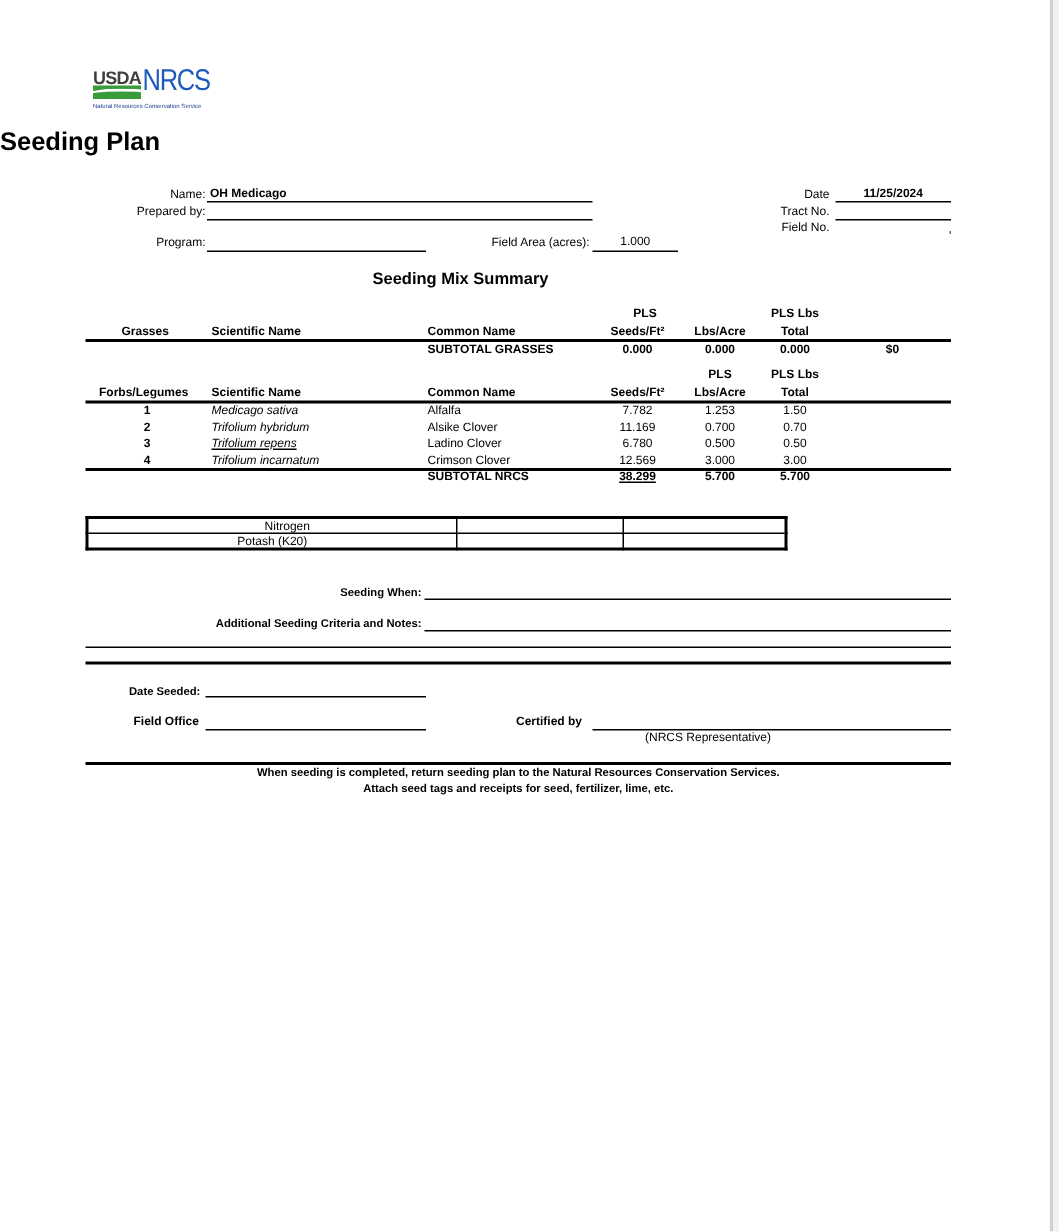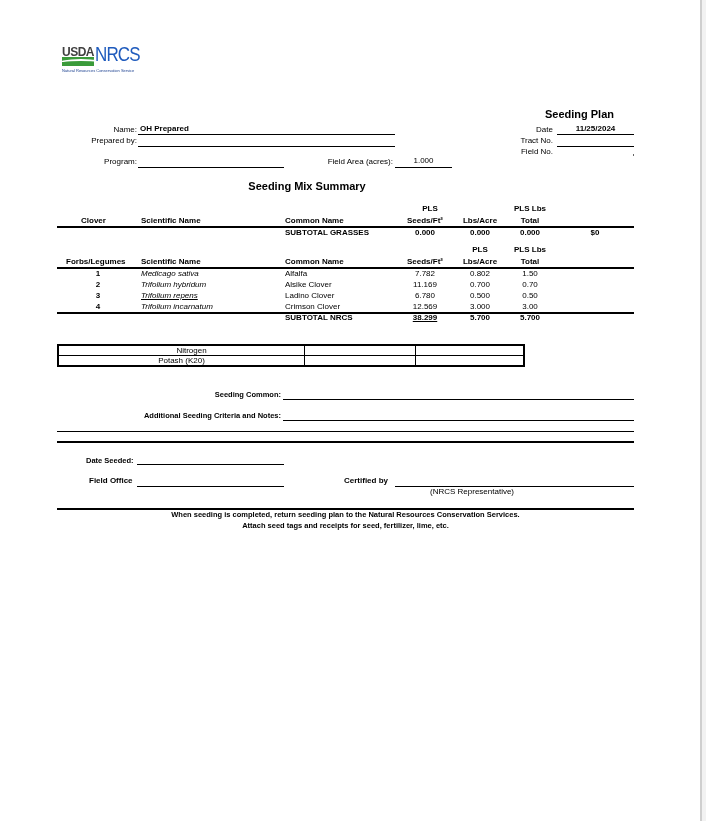--- a/index.html
+++ b/index.html
@@ -34,24 +34,24 @@
 <div class="page-edge"></div>
 <div class="page-edge2"></div>
 
 <div class="logo">
   <span class="usda-txt">USDA</span>
   <div class="usda-field"></div>
   <span class="nrcs-txt">NRCS</span>
   <span class="logo-sub">Natural Resources Conservation Service</span>
 </div>
 
-<div class="abs b" style="left:0;width:614px;top:108px;font-size:11px;text-align:right;">Seeding Plan</div>
+<div class="abs b" style="left:0;width:614px;top:85px;font-size:17px;text-align:left;">Seeding Plan</div>
 
 <div class="abs f8 r" style="left:60px;width:77px;top:125px;">Name:</div>
-<div class="abs f8 b" style="left:140px;top:124px;">OH Prepared</div>
+<div class="abs f8 b" style="left:140px;top:124px;">OH Medicago</div>
 <div class="line" style="left:138px;top:134px;width:257px;"></div>
 
 <div class="abs f8 r" style="left:60px;width:77px;top:136px;">Prepared by:</div>
 <div class="line" style="left:138px;top:146px;width:257px;"></div>
 
 <div class="abs f8 r" style="left:60px;width:77px;top:157px;">Program:</div>
 <div class="line" style="left:138px;top:167px;width:146px;"></div>
 
 <div class="abs f8 r" style="left:290px;width:103px;top:157px;">Field Area (acres):</div>
 <div class="abs f8 c" style="left:395px;width:57px;top:156px;">1.000</div>
@@ -64,21 +64,21 @@
 <div class="abs f8 r" style="left:500px;width:53px;top:136px;">Tract No.</div>
 <div class="line" style="left:557px;top:146px;width:77px;"></div>
 
 <div class="abs f8 r" style="left:500px;width:53px;top:147px;">Field No.</div>
 <div class="abs" style="left:633px;top:154px;width:1px;height:2px;background:#666;"></div>
 
 <div class="abs b" style="left:0;width:614px;top:180px;font-size:11px;text-align:center;">Seeding Mix Summary</div>
 
 <div class="abs f8 b c" style="left:405px;width:50px;top:204px;">PLS</div>
 <div class="abs f8 b c" style="left:500px;width:60px;top:204px;">PLS Lbs</div>
-<div class="abs f8 b" style="left:81px;top:216px;">Clover</div>
+<div class="abs f8 b" style="left:81px;top:216px;">Grasses</div>
 <div class="abs f8 b" style="left:141px;top:216px;">Scientific Name</div>
 <div class="abs f8 b" style="left:285px;top:216px;">Common Name</div>
 <div class="abs f8 b c" style="left:395px;width:60px;top:216px;">Seeds/Ft²</div>
 <div class="abs f8 b c" style="left:455px;width:50px;top:216px;">Lbs/Acre</div>
 <div class="abs f8 b c" style="left:505px;width:50px;top:216px;">Total</div>
 <div class="thick" style="left:57px;top:226px;width:577px;"></div>
 
 <div class="abs f8 b" style="left:285px;top:228px;">SUBTOTAL GRASSES</div>
 <div class="abs f8 b c" style="left:395px;width:60px;top:228px;">0.000</div>
 <div class="abs f8 b c" style="left:455px;width:50px;top:228px;">0.000</div>
@@ -94,21 +94,21 @@
 <div class="abs f8 b c" style="left:455px;width:50px;top:257px;">Lbs/Acre</div>
 <div class="abs f8 b c" style="left:505px;width:50px;top:257px;">Total</div>
 <div class="thick" style="left:57px;top:267px;width:577px;"></div>
 
 <div id="forb-rows">
     <div>
       <div class="abs f8 b c" style="left: 83px; width: 30px; top: 269px;">1</div>
       <div class="abs f8 it" style="left: 141px; width: 140px; top: 269px;">Medicago sativa</div>
       <div class="abs f8" style="left: 285px; width: 110px; top: 269px;">Alfalfa</div>
       <div class="abs f8 c" style="left: 395px; width: 60px; top: 269px;">7.782</div>
-      <div class="abs f8 c" style="left: 455px; width: 50px; top: 269px;">0.802</div>
+      <div class="abs f8 c" style="left: 455px; width: 50px; top: 269px;">1.253</div>
       <div class="abs f8 c" style="left: 505px; width: 50px; top: 269px;">1.50</div>
     </div>
     <div>
       <div class="abs f8 b c" style="left: 83px; width: 30px; top: 280px;">2</div>
       <div class="abs f8 it" style="left: 141px; width: 140px; top: 280px;">Trifolium hybridum</div>
       <div class="abs f8" style="left: 285px; width: 110px; top: 280px;">Alsike Clover</div>
       <div class="abs f8 c" style="left: 395px; width: 60px; top: 280px;">11.169</div>
       <div class="abs f8 c" style="left: 455px; width: 50px; top: 280px;">0.700</div>
       <div class="abs f8 c" style="left: 505px; width: 50px; top: 280px;">0.70</div>
     </div>
@@ -144,21 +144,21 @@
     <td style="width:107px;"></td>
   </tr>
   <tr>
     <td>Potash (K20)</td>
     <td></td>
     <td></td>
   </tr>
 </tbody>
   </table>
 
-<div class="abs foot r" style="left:60px;width:221px;top:390px;">Seeding Common:</div>
+<div class="abs foot r" style="left:60px;width:221px;top:390px;">Seeding When:</div>
 <div class="line" style="left:283px;top:399px;width:351px;"></div>
 <div class="abs foot r" style="left:60px;width:221px;top:411px;">Additional Seeding Criteria and Notes:</div>
 <div class="line" style="left:283px;top:420px;width:351px;"></div>
 <div class="line" style="left:57px;top:431px;width:577px;"></div>
 <div class="thick" style="left:57px;top:441px;width:577px;"></div>
 
 <div class="abs foot" style="left:86px;top:456px;">Date Seeded:</div>
 <div class="line" style="left:137px;top:464px;width:147px;"></div>
 <div class="abs f8 b" style="left:89px;top:476px;">Field Office</div>
 <div class="line" style="left:137px;top:486px;width:147px;"></div>

